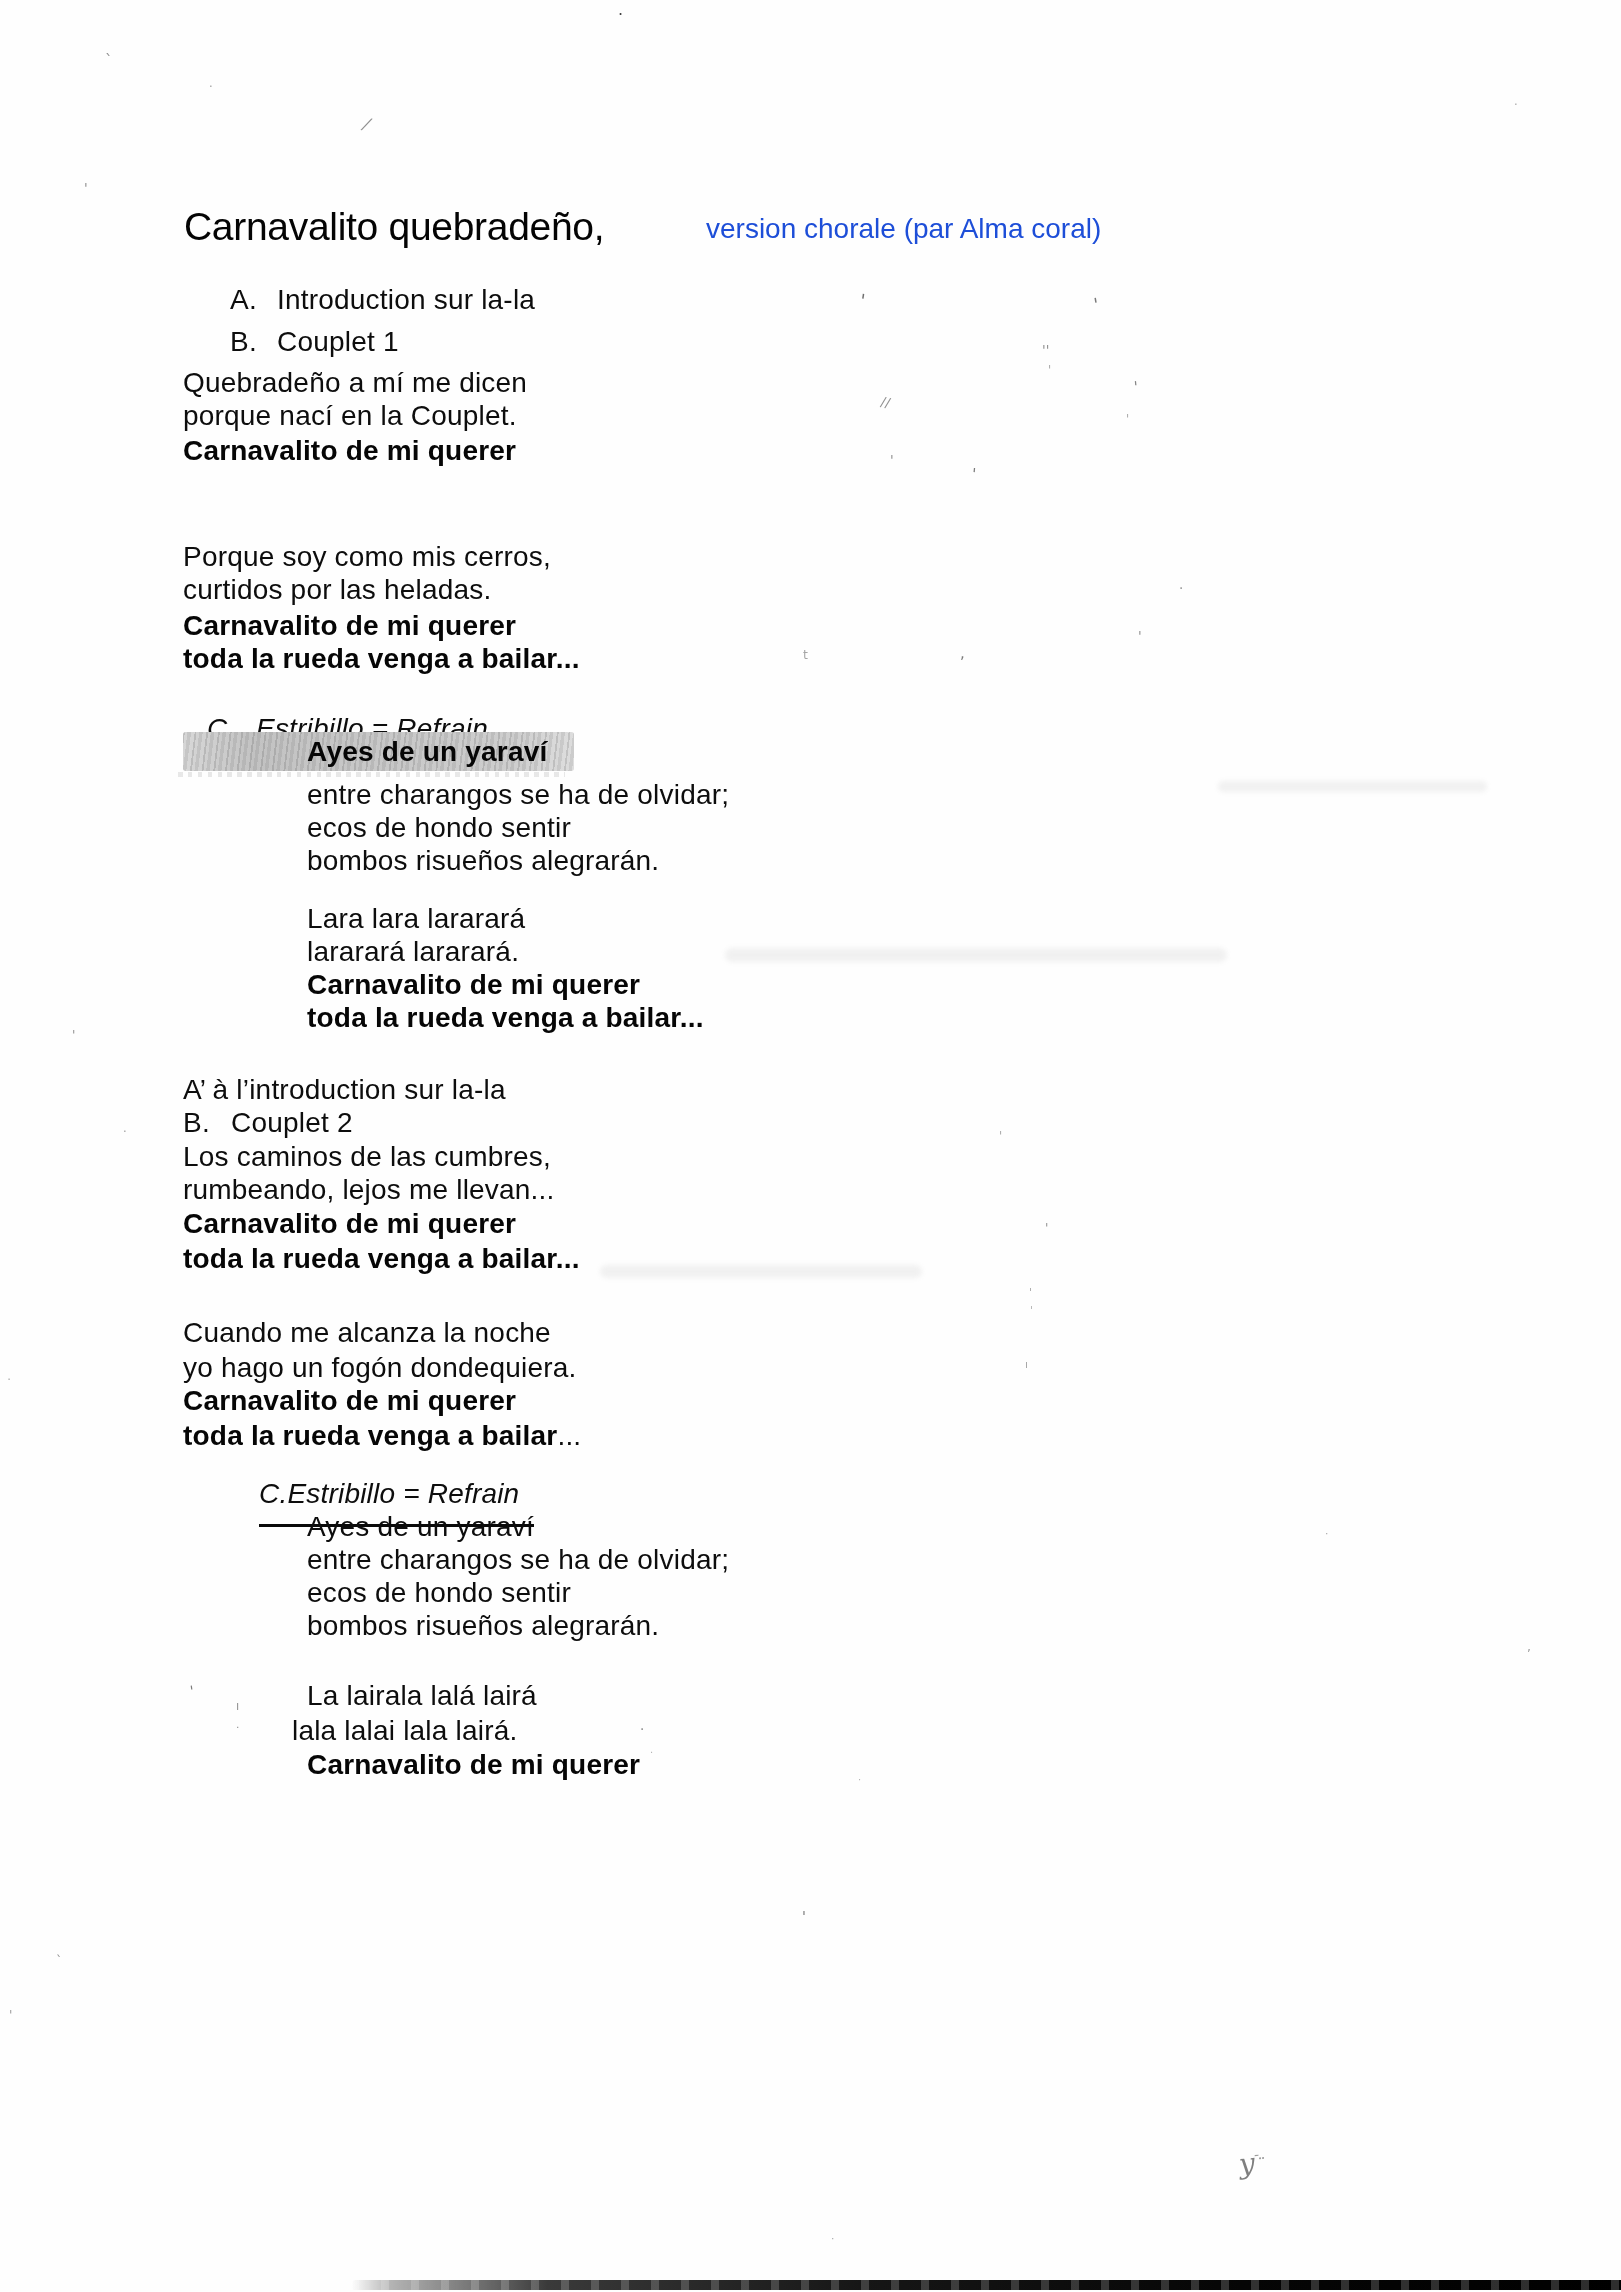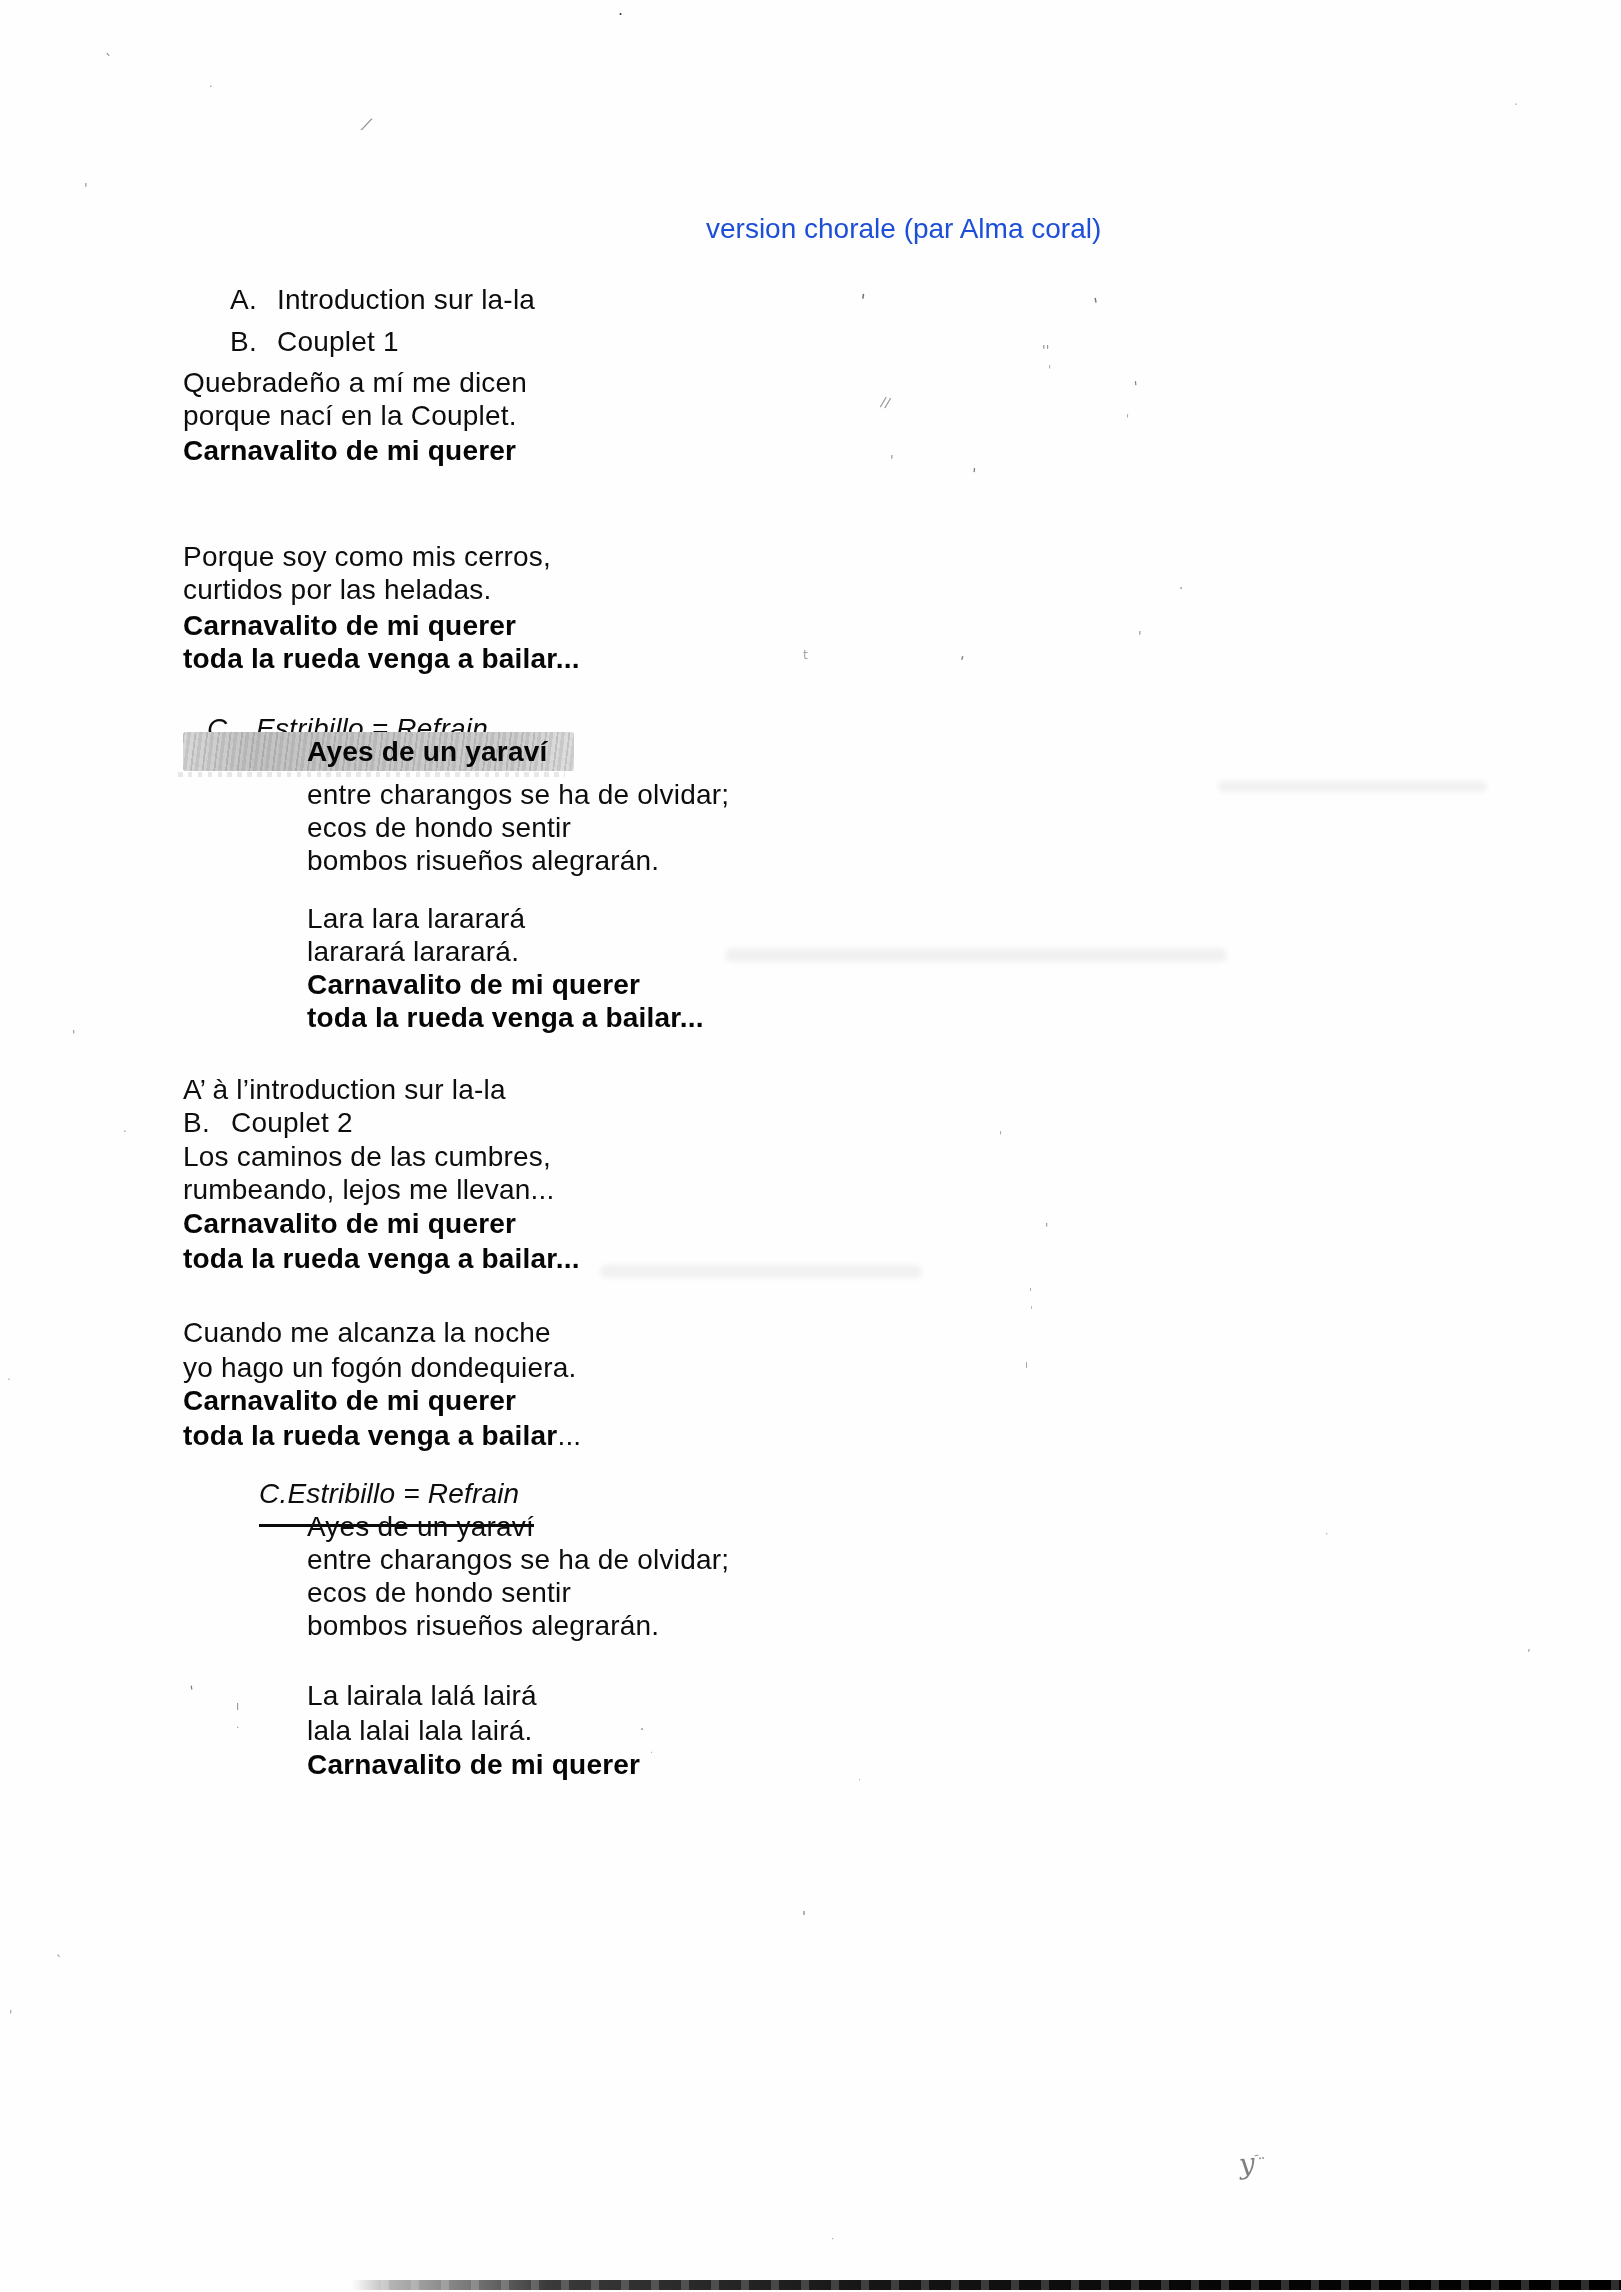--- a/index.html
+++ b/index.html
@@ -100,20 +100,21 @@
         #050505 70%,
         #000 100%);
     border-radius:4.5px 0 0 2.7px;
   }
 </style>
 </head>
 <body>
 
 <div class="page" id="page">
 
+  <div class="title">Carnavalito quebradeño,</div>
   <div class="subtitle">version chorale (par Alma coral)</div>
 
   <div class="line" style="left:230px;top:284px"><span class="lbl w52">A.</span><span>Introduction sur la-la</span></div>
   <div class="line" style="left:230px;top:326px"><span class="lbl w52">B.</span><span>Couplet 1</span></div>
 
   <div class="line" style="left:183px;top:367px">Quebradeño a mí me dicen</div>
   <div class="line" style="left:183px;top:400px">porque nací en la Couplet.</div>
   <div class="line b" style="left:183px;top:435px">Carnavalito de mi querer</div>
 
   <div class="line" style="left:183px;top:541px">Porque soy como mis cerros,</div>
@@ -150,21 +151,21 @@
   <div class="line" style="left:183px;top:1420px"><span class="b">toda la rueda venga a bailar</span><span>...</span></div>
 
   <div class="line" style="left:259px;top:1478px"><span class="it ul2">C.Estribillo = Refrain</span></div>
 
   <div class="line" style="left:307px;top:1511px">Ayes de un yaraví</div>
   <div class="line" style="left:307px;top:1544px">entre charangos se ha de olvidar;</div>
   <div class="line" style="left:307px;top:1577px">ecos de hondo sentir</div>
   <div class="line" style="left:307px;top:1610px">bombos risueños alegrarán.</div>
 
   <div class="line" style="left:307px;top:1680px">La lairala lalá lairá</div>
-  <div class="line" style="left:307px;top:1715px">lala lalai lala lairá.</div>
+  <div class="line" style="left:292px;top:1715px">lala lalai lala lairá.</div>
   <div class="line b" style="left:307px;top:1749px">Carnavalito de mi querer</div>
 
   <div class="smudge" style="left:725px;top:948px;width:502px;height:14.3px"></div>
   <div class="smudge" style="left:600px;top:1265px;width:322px;height:12.5px"></div>
   <div class="smudge" style="left:1218px;top:781px;width:269px;height:10.7px"></div>
 
   <div class="handwriting"><span>y</span><span class="tilde">-..</span></div>
 
   <div class="edge-strip"></div>
 

